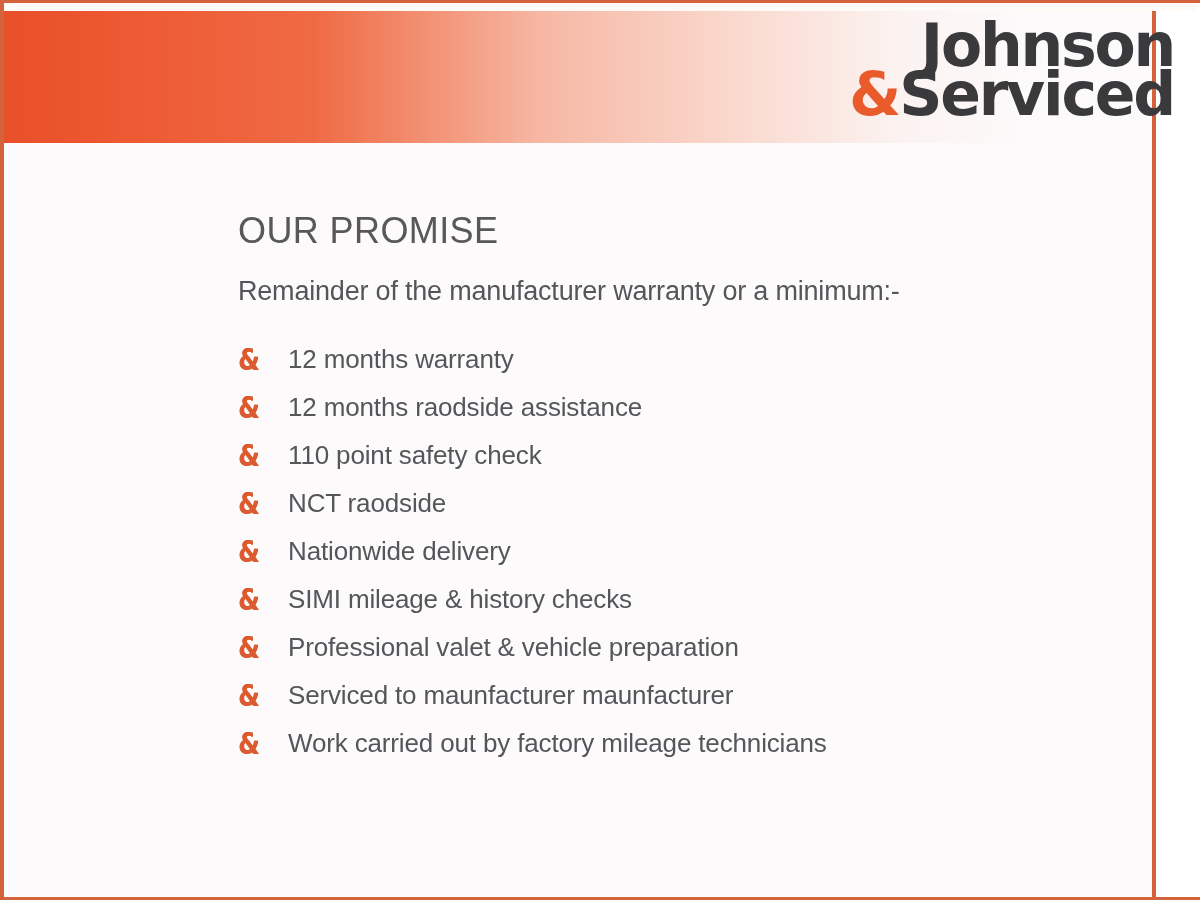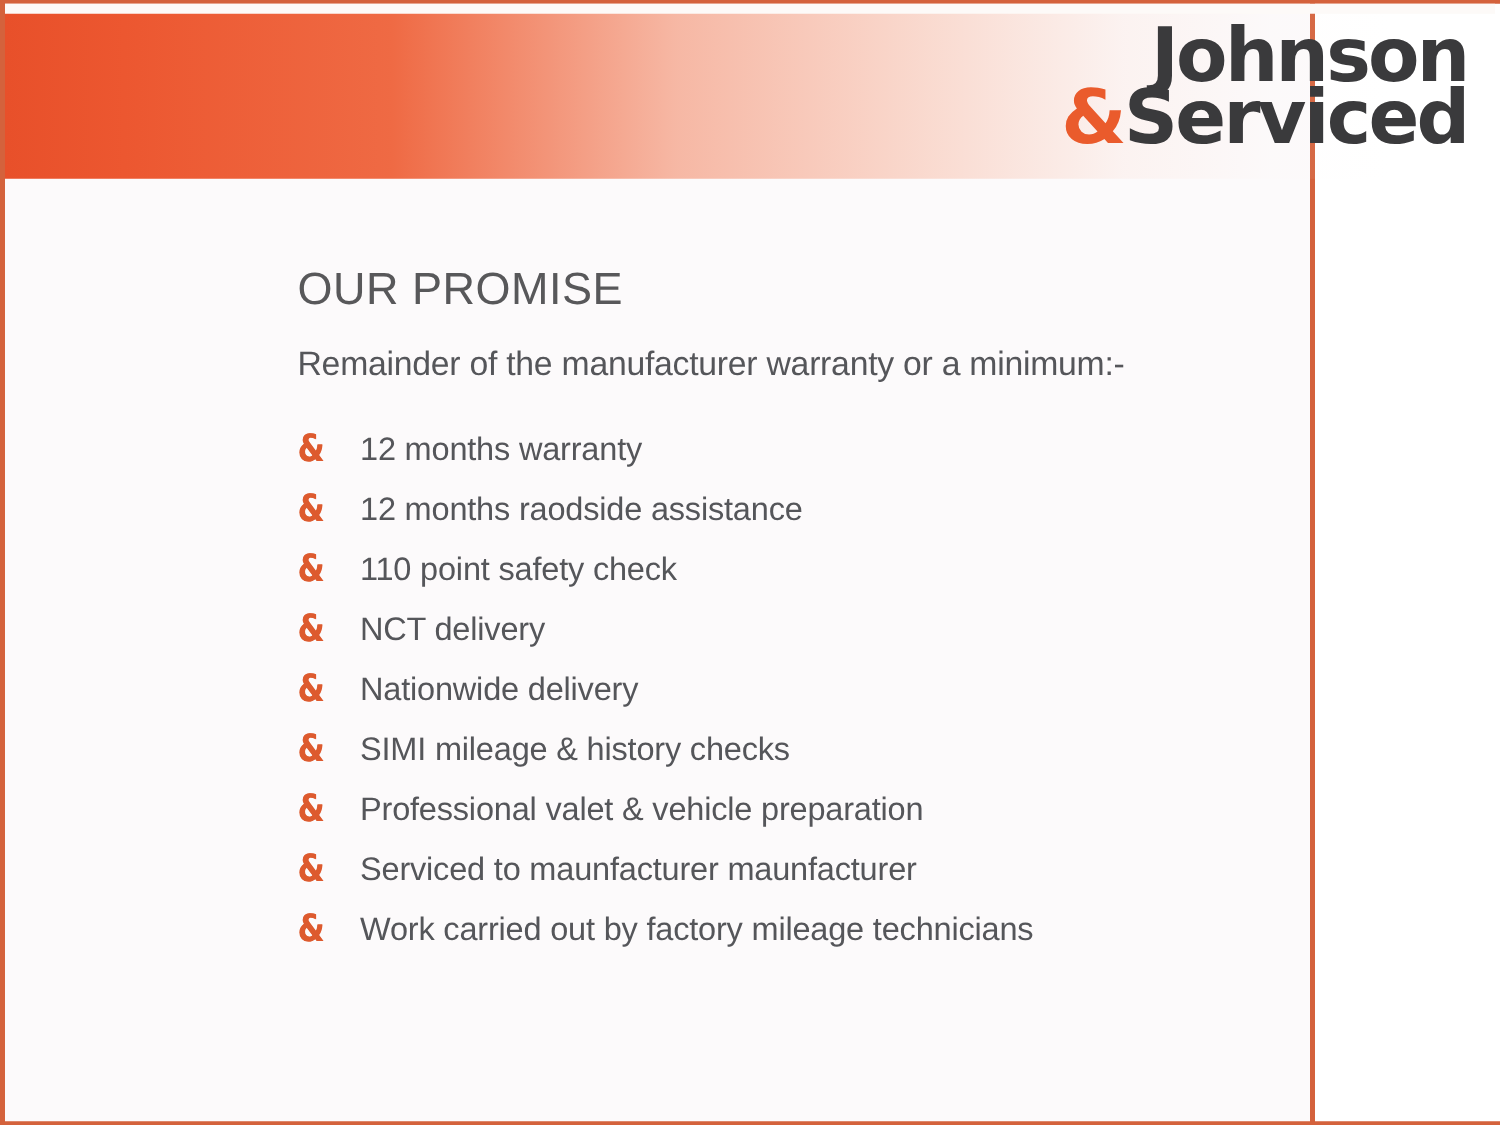--- a/index.html
+++ b/index.html
@@ -10,21 +10,21 @@
     width: 1200px;
     height: 900px;
     background: #ffffff;
     font-family: "Liberation Sans", sans-serif;
     overflow: hidden;
   }
 
   
   .page {
     position: relative;
-    width: 1052px;
+    width: 1156px;
     height: 900px;
     background: #fcfafb;
     box-sizing: border-box;
   }
 
   
   .edge {
     position: absolute;
     background: #d4623c;
   }
@@ -180,21 +180,21 @@
       <li class="promise-item">
         <span class="bullet-amp">&amp;</span>
         <span class="item-label">12 months raodside assistance</span>
       </li>
       <li class="promise-item">
         <span class="bullet-amp">&amp;</span>
         <span class="item-label">110 point safety check</span>
       </li>
       <li class="promise-item">
         <span class="bullet-amp">&amp;</span>
-        <span class="item-label">NCT delivery</span>
+        <span class="item-label">NCT raodside</span>
       </li>
       <li class="promise-item">
         <span class="bullet-amp">&amp;</span>
         <span class="item-label">Nationwide delivery</span>
       </li>
       <li class="promise-item">
         <span class="bullet-amp">&amp;</span>
         <span class="item-label">SIMI mileage &amp; history checks</span>
       </li>
       <li class="promise-item">

